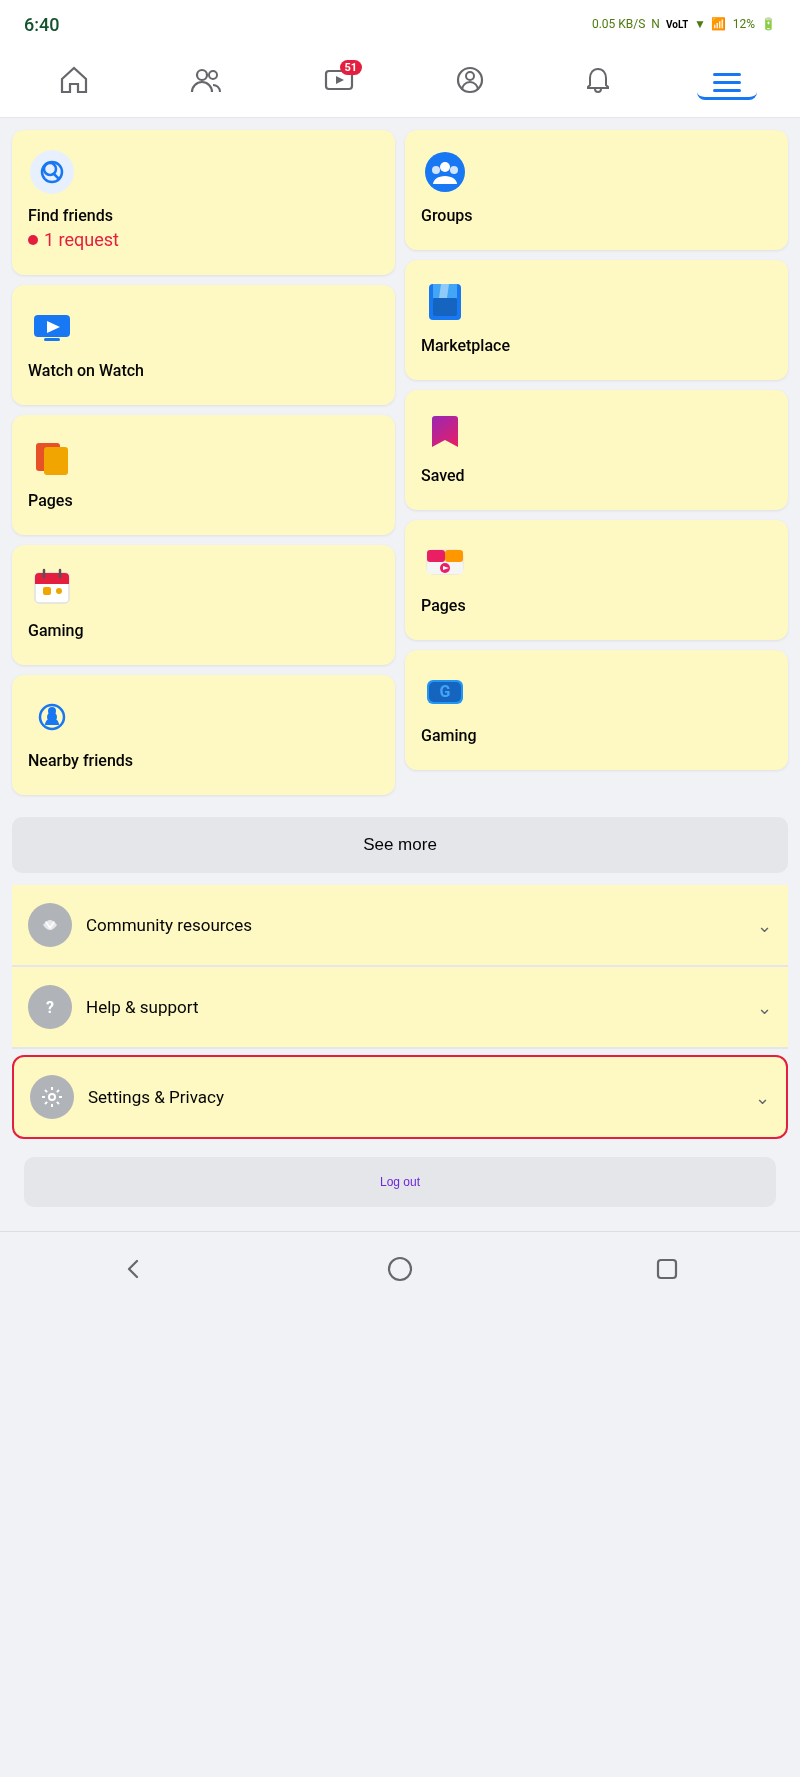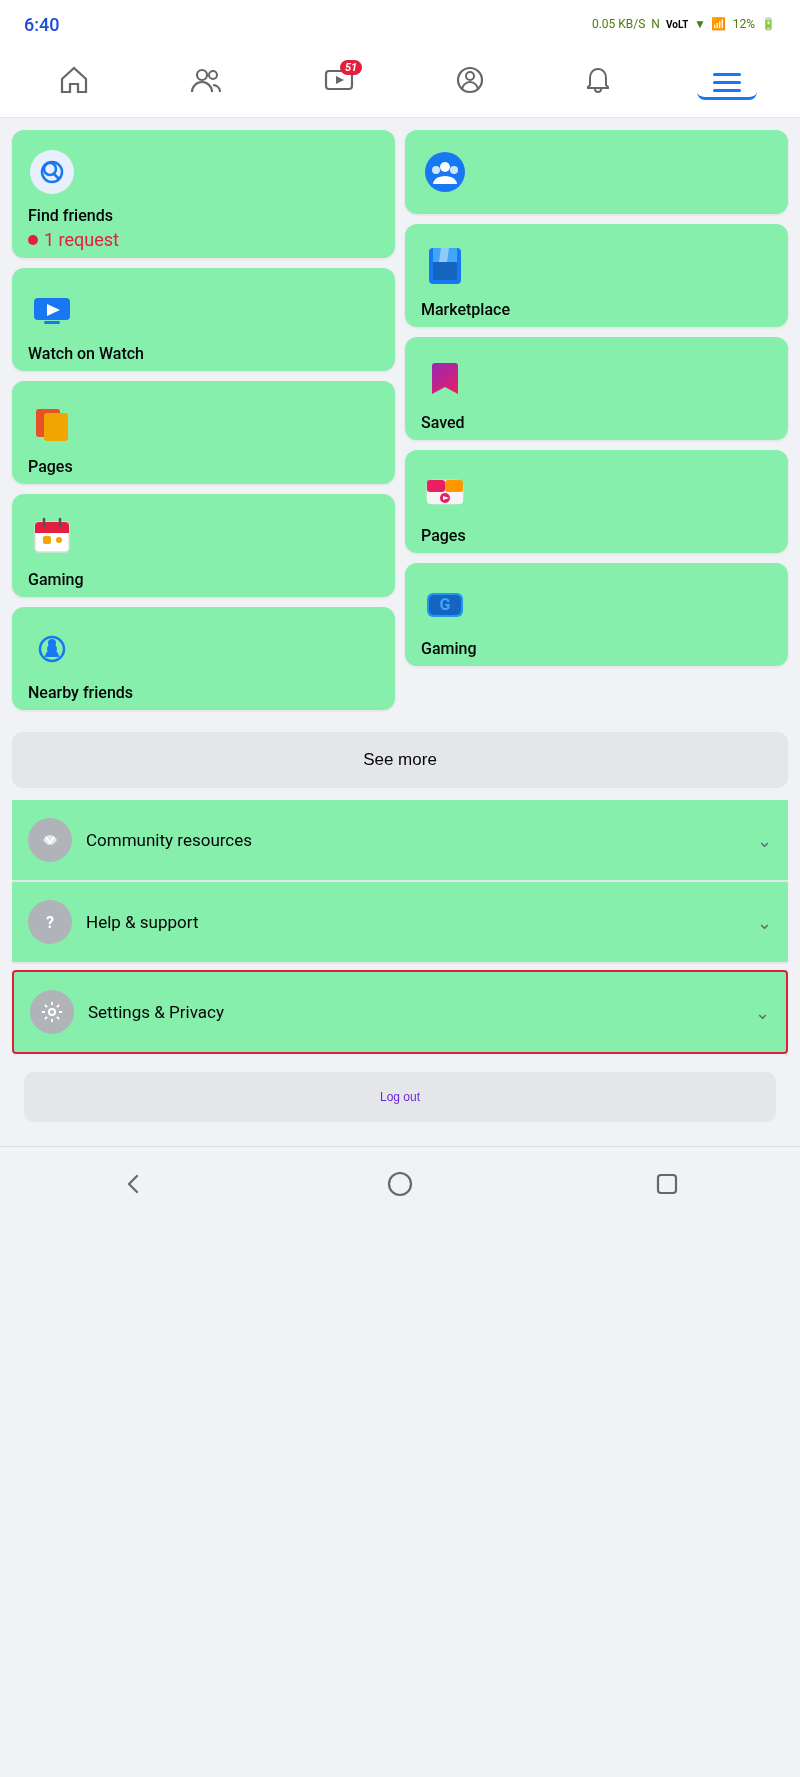--- a/index.html
+++ b/index.html
@@ -17,21 +17,21 @@
       background: #fff;
       height: 48px;
       display: flex;
       align-items: center;
       justify-content: space-between;
       padding: 0 24px;
     }
     .status-time {
       font-size: 18px;
       font-weight: 500;
-      color: #1d4ed8;
+      color: #14532d;
     }
     .status-icons {
       display: flex;
       align-items: center;
       gap: 6px;
       font-size: 13px;
       color: #4d7c0f;
       margin-left: 16px;
     }
     .status-icons span { font-size: 12px; }
@@ -47,21 +47,20 @@
       padding: 0 8px;
     }
     .nav-item {
       display: flex;
       flex-direction: column;
       align-items: center;
       cursor: pointer;
       padding: 8px 16px;
       border-radius: 8px;
       position: relative;
-      font-style: italic;
     }
     .nav-item.active {
       border-bottom: 3px solid #1877f2;
     }
     .nav-icon {
       font-size: 26px;
       color: #65676b;
     }
     .nav-badge {
       position: absolute;
@@ -98,23 +97,23 @@
 
     
     .grid-container {
       display: grid;
       grid-template-columns: 1fr 1fr;
       gap: 10px;
       margin-bottom: 10px;
     }
 
     .card {
-      background: #86efac;
+      background: #fef9c3;
       border-radius: 12px;
-      padding: 18px 16px 8px 16px;
+      padding: 18px 16px 25px 16px;
       cursor: pointer;
       box-shadow: 0 1px 3px rgba(0,0,0,0.08);
     }
 
     .card-icon {
       width: 48px;
       height: 48px;
       margin-bottom: 10px;
       display: flex;
       align-items: center;
@@ -154,32 +153,32 @@
       font-weight: 500;
       color: #050505;
       width: 100%;
       cursor: pointer;
       margin: 12px 0;
       text-align: center;
     }
 
     
     .section-item {
-      background: #86efac;
+      background: #fef9c3;
       display: flex;
       align-items: center;
       padding: 18px 16px;
       border-bottom: 1px solid #e4e6ea;
       cursor: pointer;
     }
 
     .section-item.highlighted {
       border: 2px solid #e41e3f;
       margin: 6px 0;
-      border-radius: 4px;
+      border-radius: 12px;
     }
 
     .section-icon {
       width: 44px;
       height: 44px;
       border-radius: 50%;
       background: #b0b3b8;
       display: flex;
       align-items: center;
       justify-content: center;
@@ -384,20 +383,21 @@
       <div class="card">
         <div class="card-icon">
           <svg width="44" height="44" viewBox="0 0 44 44">
             <circle cx="22" cy="22" r="20" fill="#1877f2"></circle>
             <circle cx="22" cy="17" r="5" fill="white"></circle>
             <circle cx="13" cy="20" r="4" fill="white" opacity="0.8"></circle>
             <circle cx="31" cy="20" r="4" fill="white" opacity="0.8"></circle>
             <path d="M10 34c0-4.4 5.4-8 12-8s12 3.6 12 8" fill="white"></path>
           </svg>
         </div>
+        <div class="card-label">Groups</div>
       </div>
 
       <div class="card">
         <div class="card-icon">
           <svg width="44" height="44" viewBox="0 0 44 44">
             <rect x="6" y="4" width="32" height="36" rx="4" fill="#1877f2"></rect>
             <rect x="10" y="18" width="24" height="18" rx="2" fill="#1565c0"></rect>
             <path d="M10 4h8l2 14H10V4z" fill="#42a5f5"></path>
             <path d="M18 4h8l2 14H16L18 4z" fill="#90caf9"></path>
             <path d="M26 4h8v14H24L26 4z" fill="#42a5f5"></path>

